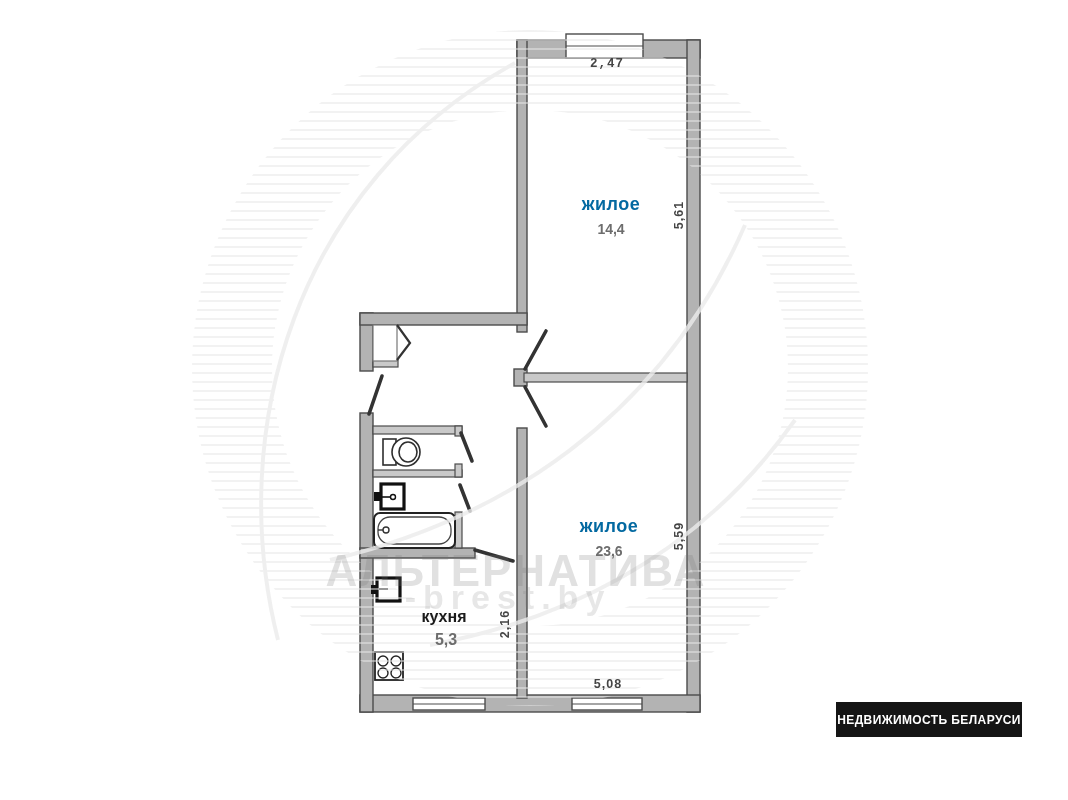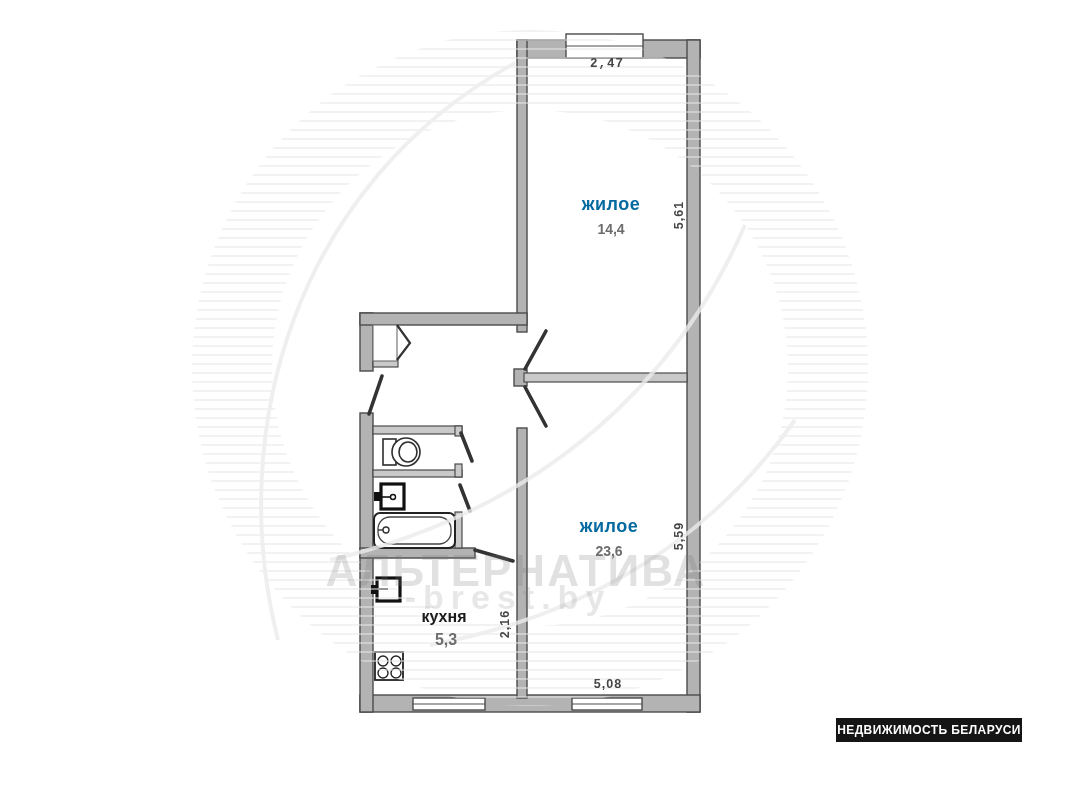--- a/index.html
+++ b/index.html
@@ -26,21 +26,21 @@
              font-size:44px;font-weight:bold;color:rgba(120,120,120,0.22);
              letter-spacing:2px;white-space:nowrap;}
   .wm-site{position:absolute;left:508px;top:597px;transform:translate(-50%,-50%);
            font-size:34px;font-weight:bold;color:rgba(120,120,120,0.18);
            letter-spacing:7px;white-space:nowrap;}
   #gohome{position:absolute;left:836px;top:700px;width:186px;}
   #gohome .brand{font-size:50px;font-weight:bold;line-height:56px;letter-spacing:-2px;
                  text-align:center;}
   .logo-go{color:#c0272d;}
   .logo-home{color:#2d2d2d;}
-  #gohome .bar{margin-top:18px;height:24px;background:#151515;display:flex;
+  #gohome .bar{margin-top:2px;height:35px;background:#151515;display:flex;
                align-items:center;justify-content:center;}
   #gohome .bar span{color:#ffffff;font-size:12px;font-weight:bold;letter-spacing:.4px;
                     white-space:nowrap;}
 </style>
 </head>
 <body>
 
 <div id="stage">
 
   <svg width="1068" height="800" viewBox="0 0 1068 800">

